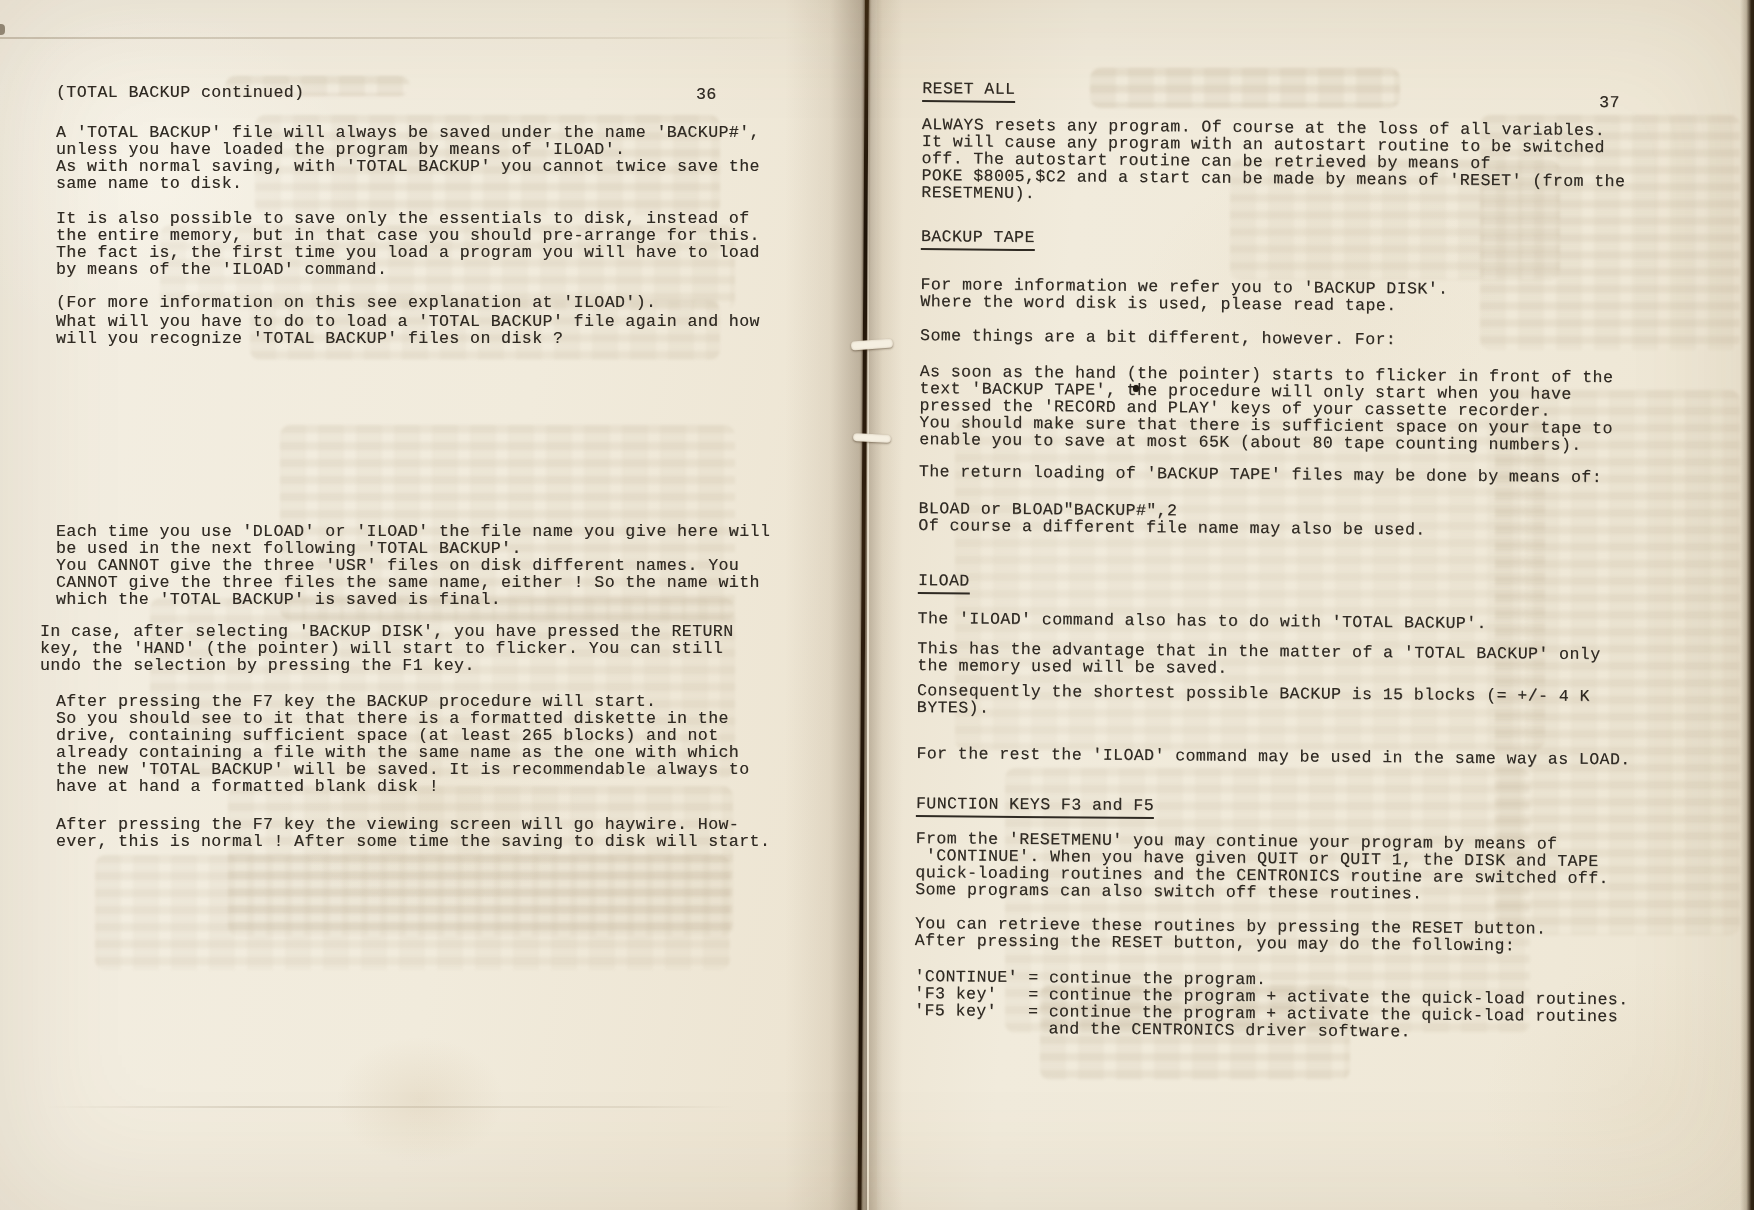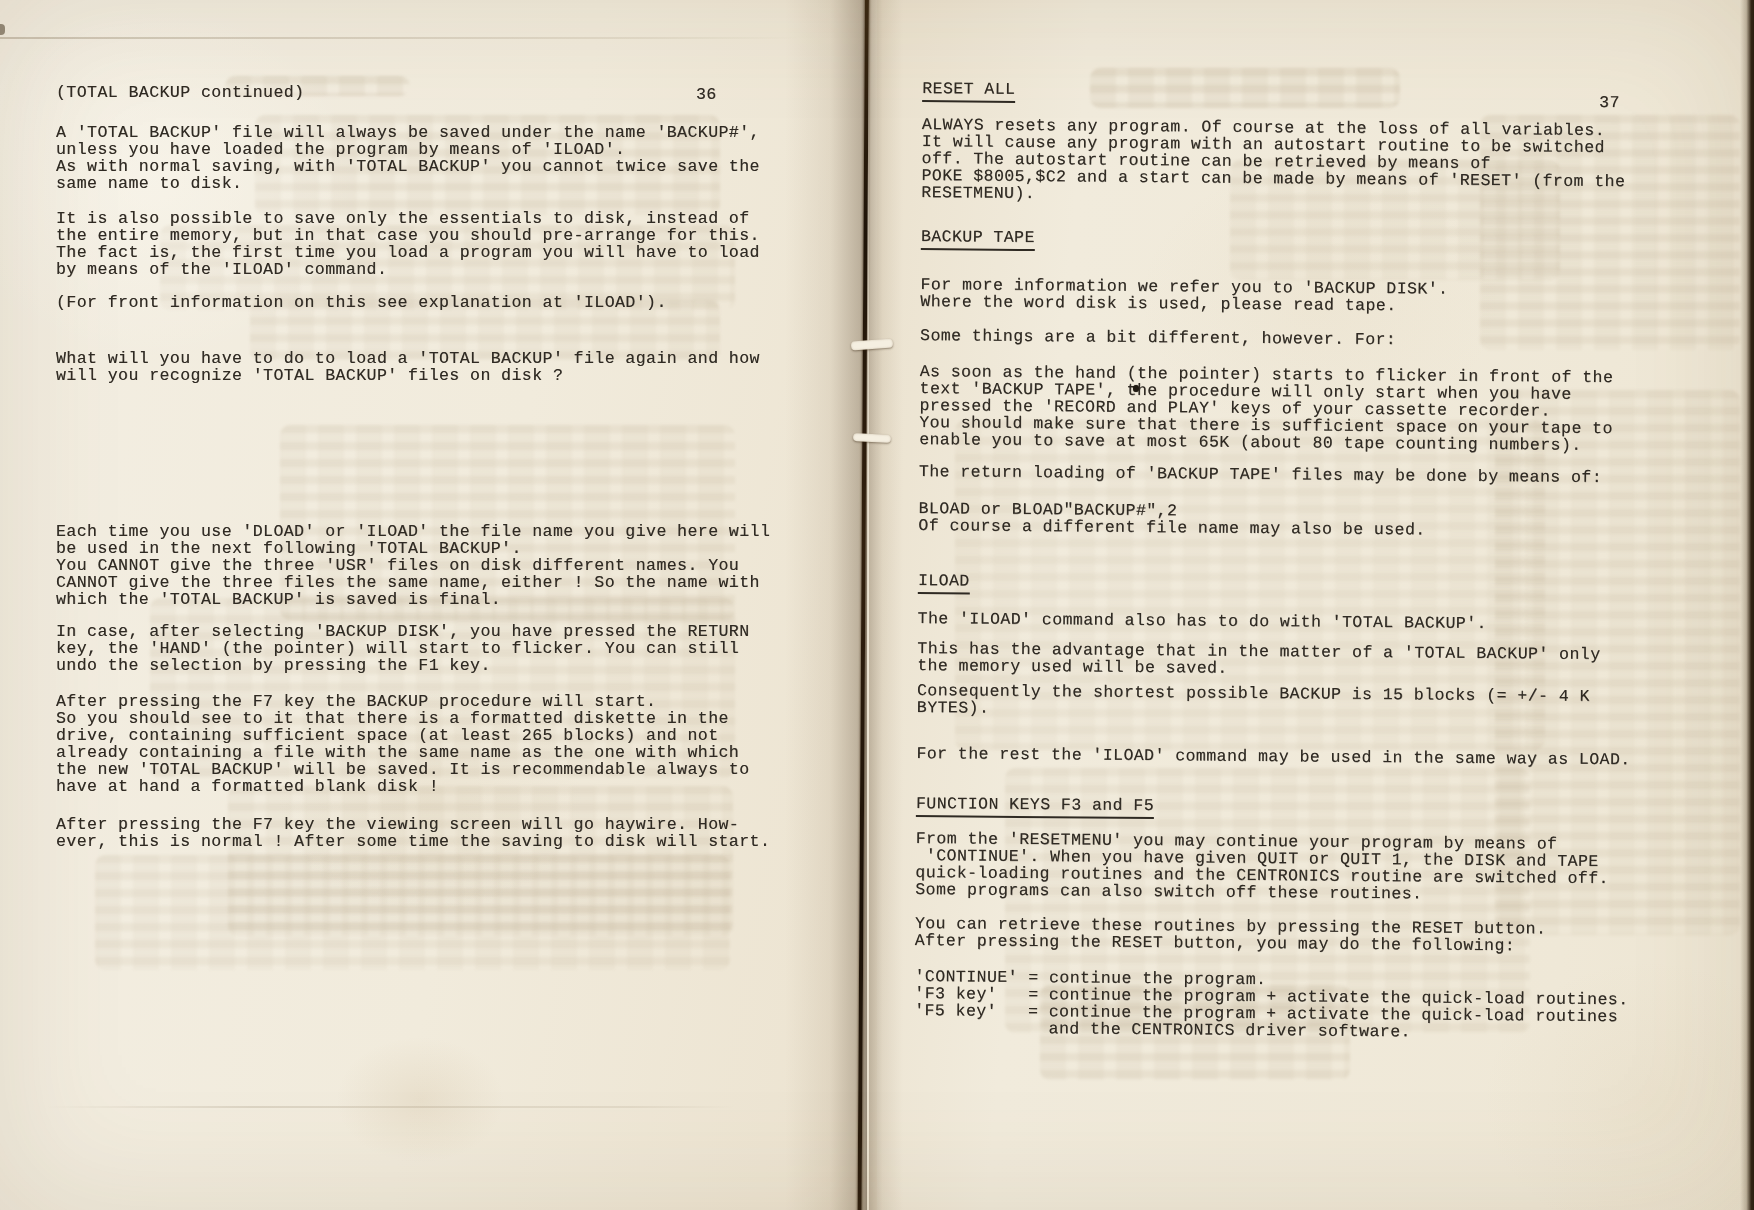--- a/index.html
+++ b/index.html
@@ -70,29 +70,29 @@
   <div class="txt" style="left:56px;top:84px">(TOTAL BACKUP continued)</div>
   <div class="txt" style="left:696px;top:86px">36</div>
   <div class="txt" style="left:56px;top:124px">A 'TOTAL BACKUP' file will always be saved under the name 'BACKUP#',
 unless you have loaded the program by means of 'ILOAD'.
 As with normal saving, with 'TOTAL BACKUP' you cannot twice save the
 same name to disk.</div>
   <div class="txt" style="left:56px;top:210px">It is also possible to save only the essentials to disk, instead of
 the entire memory, but in that case you should pre-arrange for this.
 The fact is, the first time you load a program you will have to load
 by means of the 'ILOAD' command.</div>
-  <div class="txt" style="left:56px;top:294px">(For front information on this see explanation at 'ILOAD').</div>
-  <div class="txt" style="left:56px;top:350px">What will you have to do to load a 'TOTAL BACKUP' file again and how
+  <div class="txt" style="left:56px;top:294px">(For more information on this see explanation at 'ILOAD').</div>
+  <div class="txt" style="left:56px;top:313px">What will you have to do to load a 'TOTAL BACKUP' file again and how
 will you recognize 'TOTAL BACKUP' files on disk ?</div>
   <div class="txt" style="left:56px;top:523px">Each time you use 'DLOAD' or 'ILOAD' the file name you give here will
 be used in the next following 'TOTAL BACKUP'.
 You CANNOT give the three 'USR' files on disk different names. You
 CANNOT give the three files the same name, either ! So the name with
 which the 'TOTAL BACKUP' is saved is final.</div>
-  <div class="txt" style="left:56px;top:623px">In case, after selecting 'BACKUP DISK', you have pressed the RETURN
+  <div class="txt" style="left:40px;top:623px">In case, after selecting 'BACKUP DISK', you have pressed the RETURN
 key, the 'HAND' (the pointer) will start to flicker. You can still
 undo the selection by pressing the F1 key.</div>
   <div class="txt" style="left:56px;top:693px">After pressing the F7 key the BACKUP procedure will start.
 So you should see to it that there is a formatted diskette in the
 drive, containing sufficient space (at least 265 blocks) and not
 already containing a file with the same name as the one with which
 the new 'TOTAL BACKUP' will be saved. It is recommendable always to
 have at hand a formatted blank disk !</div>
   <div class="txt" style="left:56px;top:816px">After pressing the F7 key the viewing screen will go haywire. How-
 ever, this is normal ! After some time the saving to disk will start.</div>

